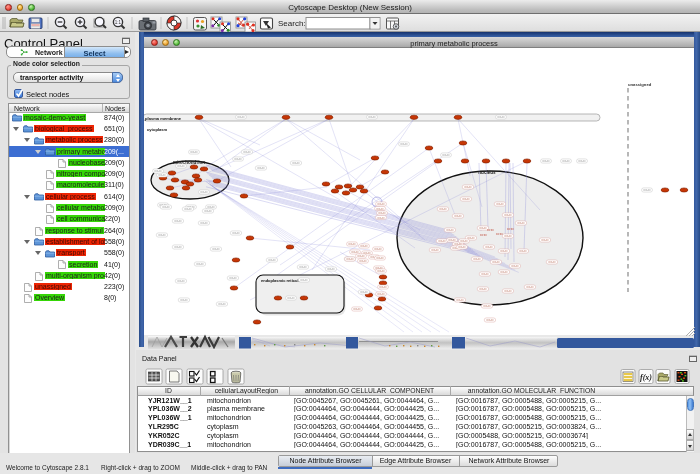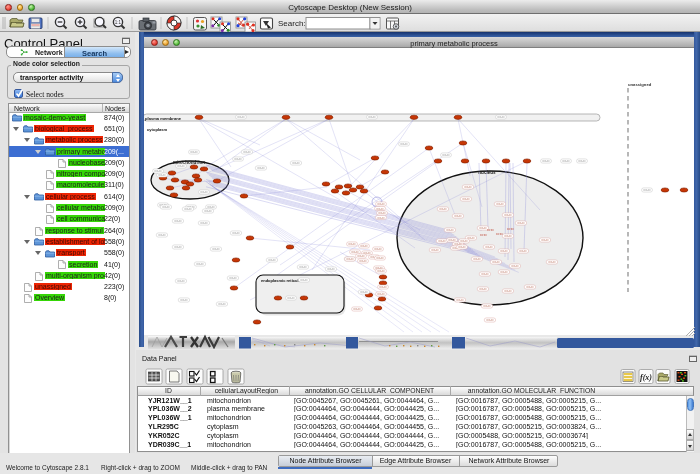--- a/index.html
+++ b/index.html
@@ -115,21 +115,21 @@
 <div class="abs" style="left:0;top:32px;width:135px;height:424px;background:#e3e3e3;">
  <div class="abs" style="left:4px;top:4px;font-size:13px;color:#111;">Control Panel</div>
  <div class="abs" style="left:122px;top:4.5px;width:8px;height:7px;border:1px solid #666;background:#eee;"></div>
  <div class="abs" style="left:122px;top:4.5px;width:8px;height:2.5px;background:#bbb;border-bottom:1px solid #666;"></div>
 </div>
 
 <div class="abs" style="left:6px;top:46px;width:125px;height:11.5px;background:#fdfdfd;border:1px solid #8e8e8e;border-radius:5px;overflow:hidden;">
   <div class="abs" style="left:57px;top:0;width:61px;height:11.5px;background:linear-gradient(#d3e7fa,#8fbeee 55%,#6ea9e8);border-left:1px solid #8e8e8e;border-right:1px solid #8e8e8e;"></div>
   <div class="abs" style="left:112px;top:0;width:13px;height:11.5px;"></div>
   <div class="abs" style="left:28px;top:2px;font-size:7px;font-weight:bold;color:#222;">Network</div>
-  <div class="abs" style="left:57px;top:1.8px;width:61px;text-align:center;font-size:7.5px;font-weight:bold;color:#14365e;">Search</div>
+  <div class="abs" style="left:57px;top:1.8px;width:61px;text-align:center;font-size:7.5px;font-weight:bold;color:#14365e;">Select</div>
   <div class="abs" style="left:118px;top:3.2px;width:0;height:0;border-left:4.5px solid #222;border-top:2.8px solid transparent;border-bottom:2.8px solid transparent;"></div>
 </div>
 <svg class="abs" style="left:20px;top:49px;" width="8" height="7" viewBox="0 0 10 9">
  <path d="M2 1 L5 4 L2 7 M5 4 L9 4" stroke="#2f9e2f" stroke-width="1.2" fill="none"></path>
  <circle cx="2" cy="1.5" r="1.2" fill="#38b038"></circle>
     <circle cx="2" cy="7" r="1.2" fill="#38b038"></circle>
     <circle cx="8.5" cy="4" r="1.2" fill="#38b038"></circle>
 </svg>
 
 <div class="abs" style="left:7px;top:65px;width:123px;height:34px;border:1px solid #a6a6a6;border-radius:3px;"></div>
@@ -139,21 +139,21 @@
 <div class="abs" style="left:112px;top:71.5px;width:11px;height:11px;background:linear-gradient(#a8cdf5,#4a88dd);border:1px solid #4a6fa8;border-radius:0 5px 5px 0;">
  <div class="abs" style="left:2.6px;top:1.6px;width:0;height:0;border-bottom:3px solid #fff;border-left:2.6px solid transparent;border-right:2.6px solid transparent;"></div>
  <div class="abs" style="left:2.6px;top:6px;width:0;height:0;border-top:3px solid #fff;border-left:2.6px solid transparent;border-right:2.6px solid transparent;"></div>
 </div>
 <div class="abs" style="left:20px;top:74px;font-size:7px;font-weight:bold;color:#111;">transporter activity</div>
 
 <div class="abs" style="left:13.5px;top:89px;width:9px;height:9px;border-radius:2px;background:linear-gradient(#8db8f2,#3d7ad8);border:1px solid #35589c;"></div>
 <svg class="abs" style="left:13.5px;top:86.5px;" width="12" height="12" viewBox="0 0 12 12">
     <path d="M2.5 6.5 L4.5 9 L8.5 2.5" stroke="#fff" stroke-width="1.6" fill="none"></path>
   </svg>
-<div class="abs" style="left:26px;top:89.5px;font-size:7.5px;color:#111;font-family:Liberation Serif, serif;">Select nodes</div>
+<div class="abs" style="left:26px;top:89.5px;font-size:7.5px;color:#111;">Select nodes</div>
 
 <div class="abs" style="left:8px;top:103px;width:122px;height:351px;background:#fff;border:1px solid #919191;box-shadow:inset 1px 1px 0 #d8d8d8;">
  <div class="abs" style="left:0;top:0;width:120px;height:9px;background:linear-gradient(#fbfbfb,#d9d9d9);border-bottom:1px solid #a8a8a8;">
   <div class="abs" style="left:5px;top:0.5px;font-size:7px;color:#222;">Network</div>
   <div class="abs" style="left:96px;top:0.5px;font-size:7px;color:#222;">Nodes</div>
   <div class="abs" style="left:92.5px;top:0;width:1px;height:9px;background:#b5b5b5;"></div>
  </div>
 </div>
 <svg class="abs" style="left:12px;top:114.0px;" width="10" height="8" viewBox="0 0 10 8">
 <path d="M0.5 7 L0.5 2 L1.5 0.8 L4 0.8 L5 2 L9.5 2 L9.5 7 Z" fill="#5e95d8" stroke="#2c5a9e" stroke-width="0.8"></path>

